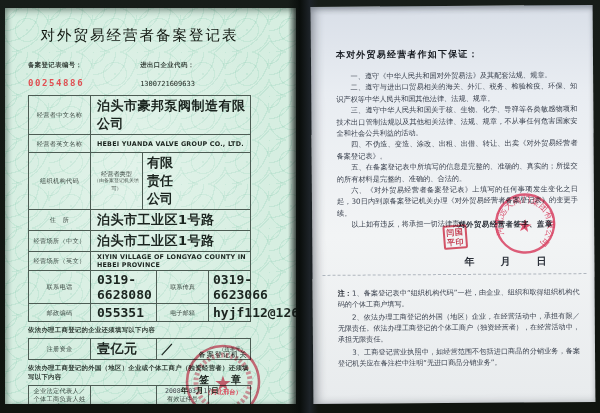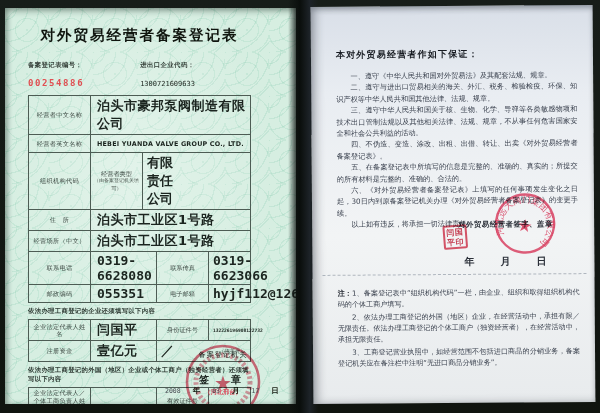--- a/index.html
+++ b/index.html
@@ -9,21 +9,21 @@
   
   .page-left{position:absolute;left:5px;top:8px;width:291px;height:396px;overflow:hidden;
     background-color:#d6eee1;
     background-image:
       radial-gradient(ellipse at 45% 42%, rgba(255,255,255,.30), rgba(255,255,255,0) 62%),
       repeating-radial-gradient(circle at 0 0, rgba(122,198,168,.20) 0 1.3px, rgba(0,0,0,0) 1.3px 11px),
       repeating-radial-gradient(circle at 22px 22px, rgba(122,198,168,.18) 0 1.3px, rgba(0,0,0,0) 1.3px 11px);
     background-size:100% 100%,44px 44px,44px 44px;
     box-shadow:inset 0 3px 6px rgba(20,40,30,.35), inset 3px 0 5px rgba(20,40,30,.25);}
   .lp-content{position:absolute;left:23px;top:18px;width:223px;}
-  .lp-title{text-align:center;font-size:14.5px;font-weight:bold;color:#10150f;letter-spacing:2px;}
+  .lp-title{text-align:center;font-size:14.5px;font-weight:normal;color:#10150f;letter-spacing:2px;}
   .lp-meta{display:flex;justify-content:space-between;align-items:center;margin:7px 0 5px 0;}
   .lbl-s{font-size:6.4px;color:#343f38;font-weight:bold;letter-spacing:.4px;}
   .regno{font-size:9px;font-weight:bold;color:#e04f52;letter-spacing:1.6px;font-family:"DejaVu Sans Mono",monospace;}
   .codeval{font-size:7px;color:#222a24;font-family:"DejaVu Sans Mono",monospace;}
   .tb{border:1px solid #4d5c54;}
   .tr{display:flex;border-bottom:1px solid #4d5c54;align-items:stretch;}
   .tr:last-child{border-bottom:none;}
   .c{border-right:1px solid #4d5c54;display:flex;align-items:center;justify-content:center;padding:1px 2px;}
   .c:last-child{border-right:none;}
   .l{width:62px;font-size:6.2px;color:#3e4a44;text-align:center;line-height:7.5px;letter-spacing:.3px;flex-direction:column;}
@@ -38,21 +38,21 @@
   .usd{font-size:5.4px;color:#3e4a44;font-weight:normal;}
   .slashcell{justify-content:space-between;padding:1px 4px;}
   .sect{font-size:6.4px;font-weight:bold;color:#2e3a33;margin:4px 0 3px 0;letter-spacing:.3px;}
   .remark-label{width:115px;flex:none;align-items:flex-start;justify-content:flex-start;
     font-size:6.4px;color:#3e4a44;padding:4px 0 0 10px;letter-spacing:2px;}
   .seal-area{position:absolute;left:155px;top:336px;width:126px;height:60px;text-align:center;}
   .seal-svg{position:absolute;left:24px;top:-2px;mix-blend-mode:multiply;}
   .auth-line{position:relative;font-size:7.2px;font-weight:normal;color:#1c241f;letter-spacing:1px;margin-top:6px;}
   .sign-line{position:relative;font-size:10px;font-weight:bold;color:#1c241f;letter-spacing:6px;margin-top:13px;}
   .branch-line{position:relative;font-size:6.2px;color:#d9485a;font-weight:bold;margin-top:1px;}
-  .lp-date{position:absolute;left:160px;top:378px;width:125px;display:flex;align-items:baseline;gap:12px;font-weight:bold;}
+  .lp-date{position:absolute;left:160px;top:378px;width:125px;display:flex;align-items:baseline;gap:0;font-weight:bold;}
   .lp-date .num{font-size:6.5px;color:#474a52;font-family:"DejaVu Sans Mono",monospace;font-weight:normal;}
   .lp-date .cjk{font-size:7.5px;color:#15190f;}
   
   .spine{position:absolute;left:288px;top:0;width:30px;height:413px;
     background:linear-gradient(90deg,rgba(10,14,12,0) 0%,#0a0e0c 40%,#1d2328 72%,rgba(25,30,34,0) 100%);}
   
   .page-right{position:absolute;left:312px;top:6px;width:282px;height:397px;overflow:hidden;
     background:linear-gradient(180deg,#d9dfe8 0%,#e9edf2 22%,#f2f4f5 58%,#e8ebed 100%);
     box-shadow:inset 5px 0 8px rgba(30,38,48,.30), inset 0 3px 5px rgba(30,38,48,.25);
     transform:rotate(-0.4deg);}
@@ -112,42 +112,40 @@
         </div>
         <div class="tr h16">
           <div class="c l">住　所</div>
           <div class="c v">泊头市工业区1号路</div>
         </div>
         <div class="tr h16">
           <div class="c l">经营场所（中文）</div>
           <div class="c v">泊头市工业区1号路</div>
         </div>
         <div class="tr h16">
+          <div class="c l">经营场所（英文）</div>
+          <div class="c v en">XIYIN VILLAGE OF LONGYAO COUNTY IN HEBEI PROVINCE</div>
+        </div>
+        <div class="tr h16">
           <div class="c l">联系电话</div>
           <div class="c v v1 mono">0319-6628080</div>
           <div class="c l2">联系传真</div>
           <div class="c v v2 mono">0319-6623066</div>
         </div>
         <div class="tr h16">
           <div class="c l">邮政编码</div>
           <div class="c v v1 mono">055351</div>
           <div class="c l2">电子邮箱</div>
           <div class="c v v2 mono">hyjf112@126.com</div>
         </div>
       </div>
 
       <div class="sect">依法办理工商登记的企业还须填写以下内容</div>
 
       <div class="tb">
-        <div class="tr h15">
-          <div class="c l">企业法定代表人姓名</div>
-          <div class="c v v1">闫国平</div>
-          <div class="c l2">身份证件号</div>
-          <div class="c v v2 mono" style="font-size:4.6px;">132226196908122732</div>
-        </div>
         <div class="tr h16">
           <div class="c l">注册资金</div>
           <div class="c v v1">壹亿元</div>
           <div class="c slashcell" style="flex:1;">
             <span class="v" style="flex:none;padding:0;">／</span>
             <span class="usd">（折美元）</span>
           </div>
         </div>
       </div>
 

